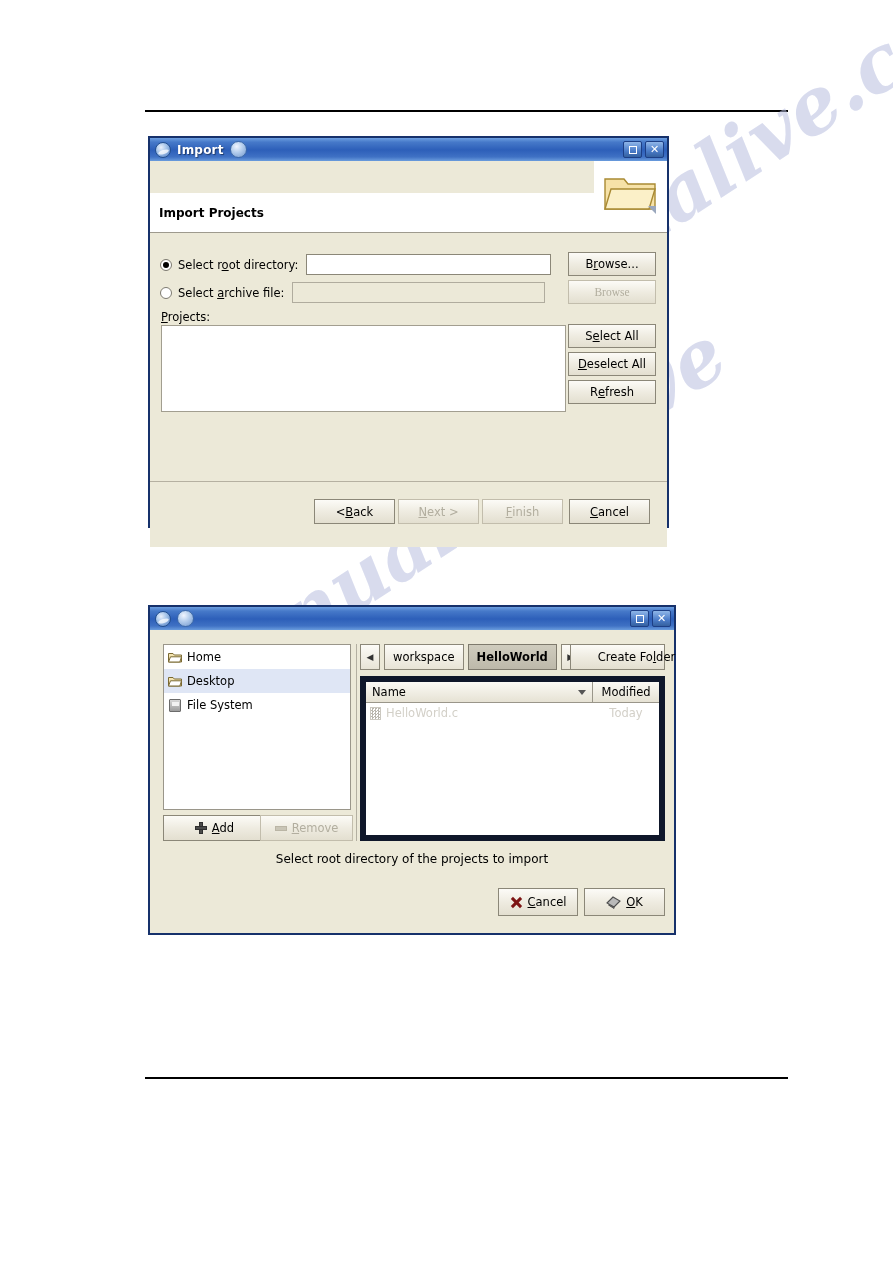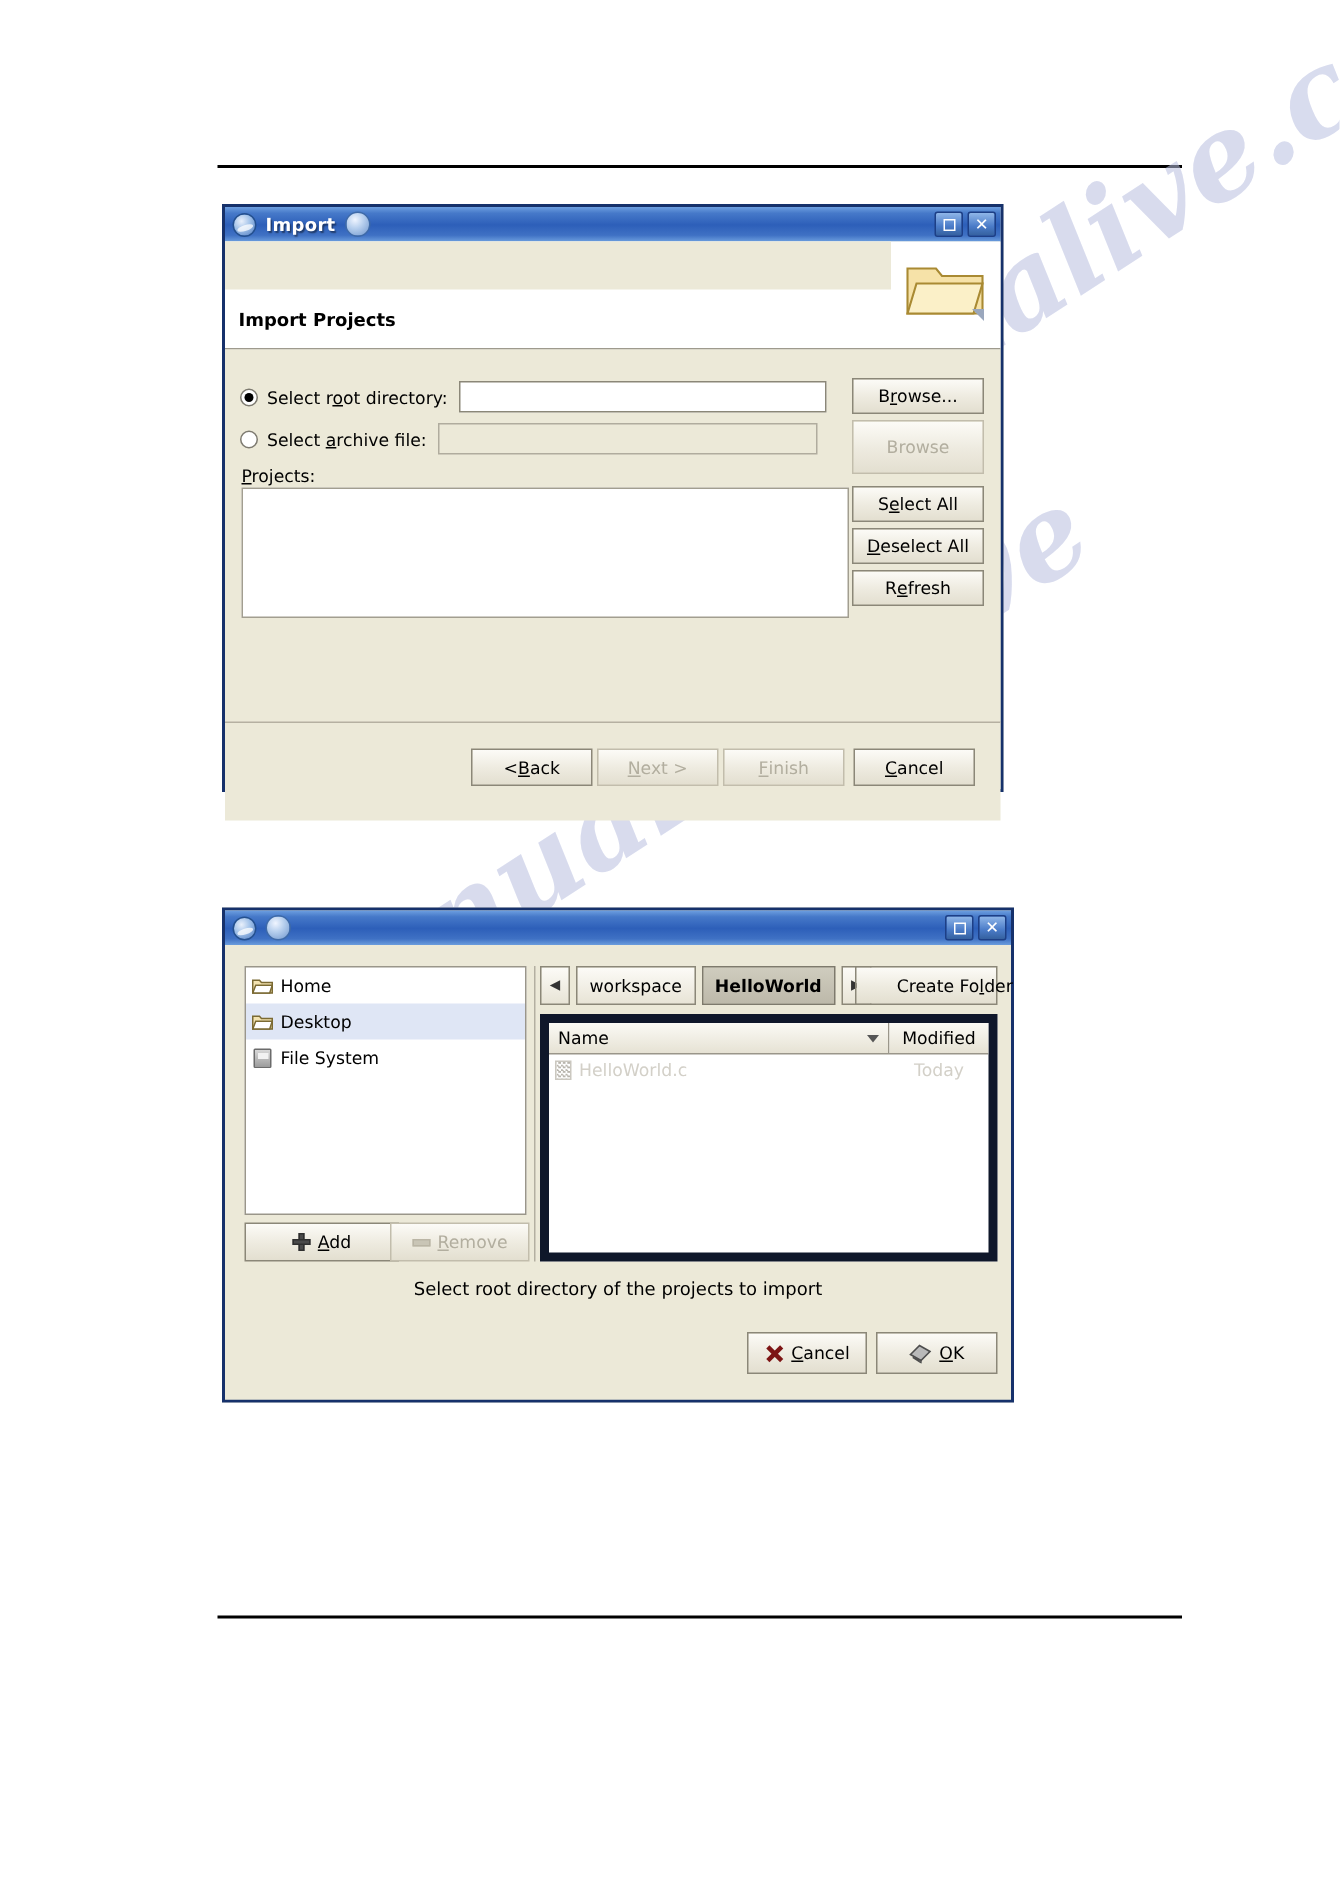--- a/index.html
+++ b/index.html
@@ -226,21 +226,21 @@
     align-items: center;
     justify-content: center;
     box-sizing: border-box;
     white-space: nowrap;
     padding: 0 6px;
     font-family: "DejaVu Sans", "Liberation Sans", sans-serif;
   }
   .btn.disabled { color: #b2ae9f; border-color: #c2bdac; }
 
   #btn-browse-root { position: absolute; left: 418px; top: 19px; width: 88px; height: 24px; }
-  #btn-browse-arch { position: absolute; left: 418px; top: 47px; width: 88px; height: 36px; }
+  #btn-browse-arch { position: absolute; left: 418px; top: 47px; width: 88px; height: 24px; font-family: Liberation Serif, serif; }
 
   #label-projects {
     position: absolute;
     left: 11px; top: 77px;
     font-size: 11.5px;
     color: #000000;
   }
   #projects-list {
     position: absolute;
     left: 11px; top: 92px;

